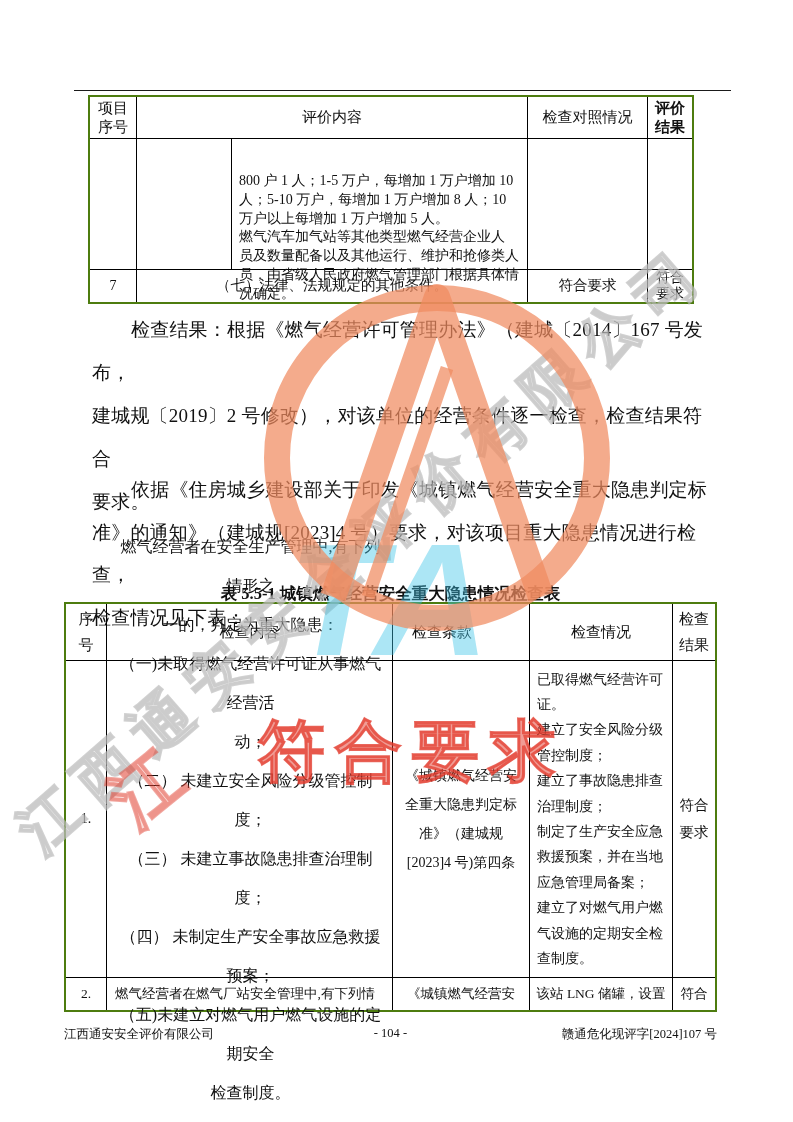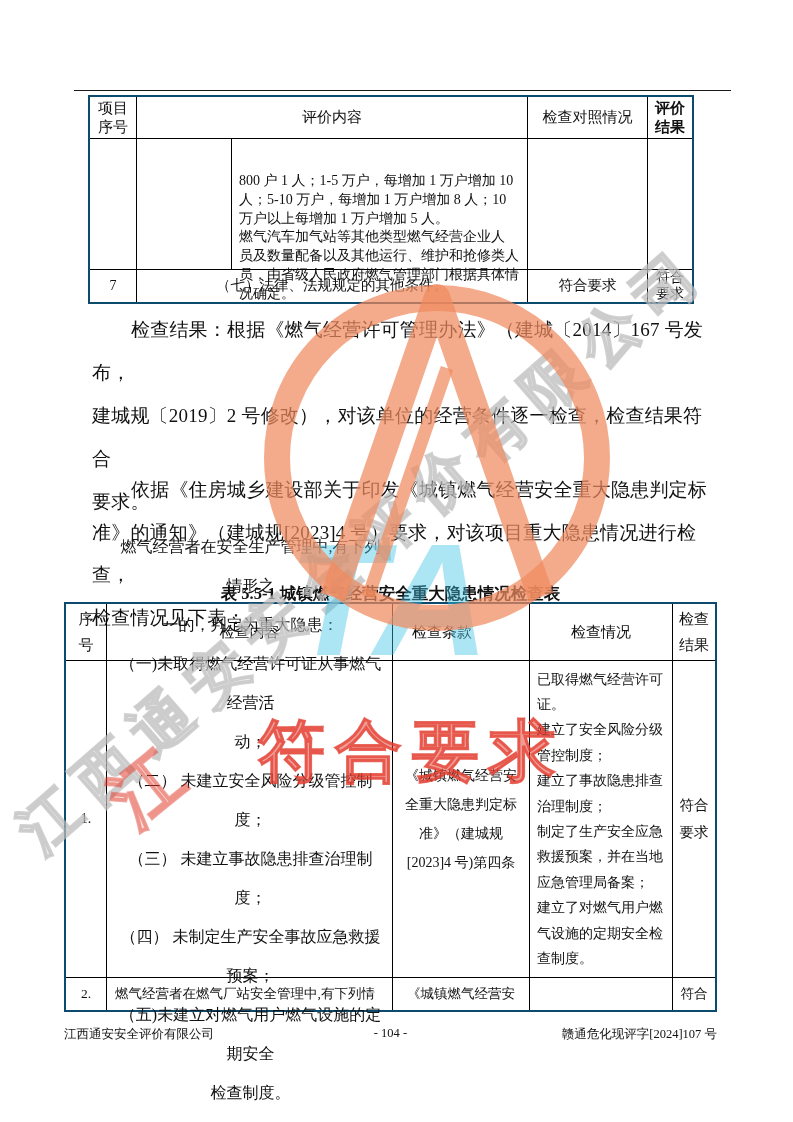--- a/index.html
+++ b/index.html
@@ -10,21 +10,21 @@
     color:#111;
   }
   .abs { position:absolute; }
   .pre { white-space:pre-line; }
 
   
   #doc-header { top:72px; left:0; width:793px; text-align:center; font-size:12.5px; letter-spacing:0.5px; }
   #header-rule { top:90px; left:74px; width:657px; height:1px; background:#1a1a1a; }
 
   
-  .tbl { position:absolute; border:2px solid #0c4a6e; box-sizing:border-box;padding-left:30px; }
+  .tbl { position:absolute; border:2px solid #4d7c0f; box-sizing:border-box;padding-left:30px; }
   .vline,.hline { position:absolute; background:#000; }
   .cell { position:absolute; display:flex; align-items:center; justify-content:center;
           text-align:center; box-sizing:border-box; line-height:1.35; }
   .cell.left { justify-content:flex-start; text-align:left; }
   .cell.top  { align-items:flex-start; }
 
   
   #table1 { left:88px; top:95px; width:606px; height:209px; }
   #table1 .hdr { font-size:15px; line-height:19px; }
   #t1-content { font-size:14px; line-height:18.8px; padding:5px 7px; }
@@ -160,20 +160,21 @@
 应急管理局备案；
 建立了对燃气用户燃
 气设施的定期安全检
 查制度。</div>
     <div class="cell pre" id="t2-r1-result" style="left:607px;top:57px;width:42px;height:316px;">符合
 要求</div>
 
     <div class="cell r2cell" style="left:0;top:374px;width:40px;height:32px;">2.</div>
     <div class="cell r2cell left" style="left:41px;top:374px;width:285px;height:32px;padding-left:8px;">燃气经营者在燃气厂站安全管理中,有下列情</div>
     <div class="cell r2cell" style="left:327px;top:374px;width:136px;height:32px;">《城镇燃气经营安</div>
+    <div class="cell r2cell" style="left:464px;top:374px;width:142px;height:32px;">该站 LNG 储罐，设置</div>
     <div class="cell r2cell" style="left:607px;top:374px;width:42px;height:32px;">符合</div>
   </div>
 
   <div class="abs" id="footer">
     <span id="footer-company">江西通安安全评价有限公司</span>
     <span id="footer-page">- 104 -</span>
     <span id="footer-docno">赣通危化现评字[2024]107 号</span>
   </div>
 
   <div class="abs" id="watermark">

